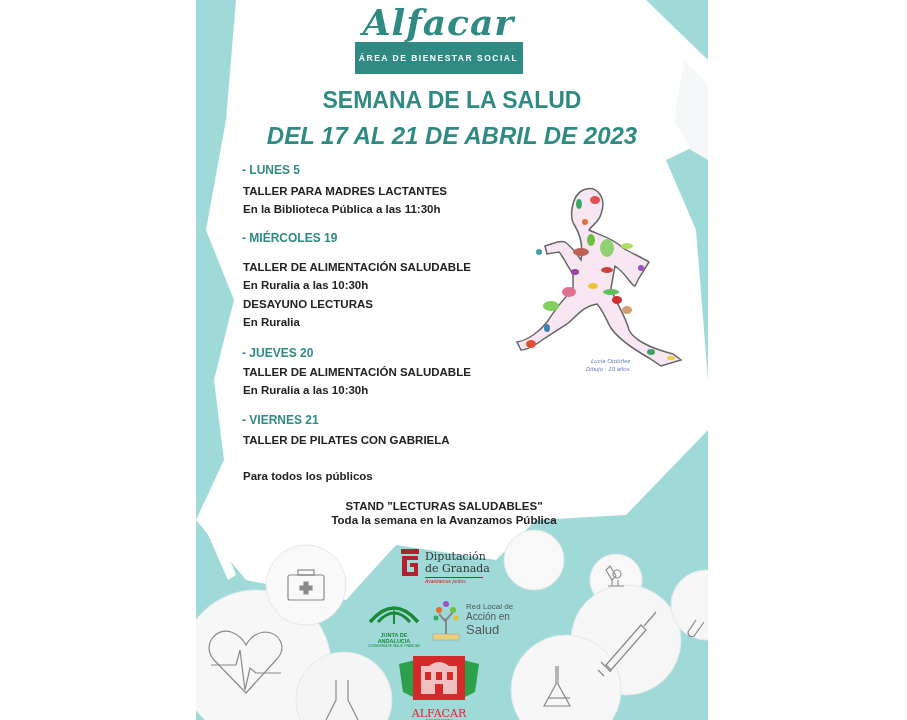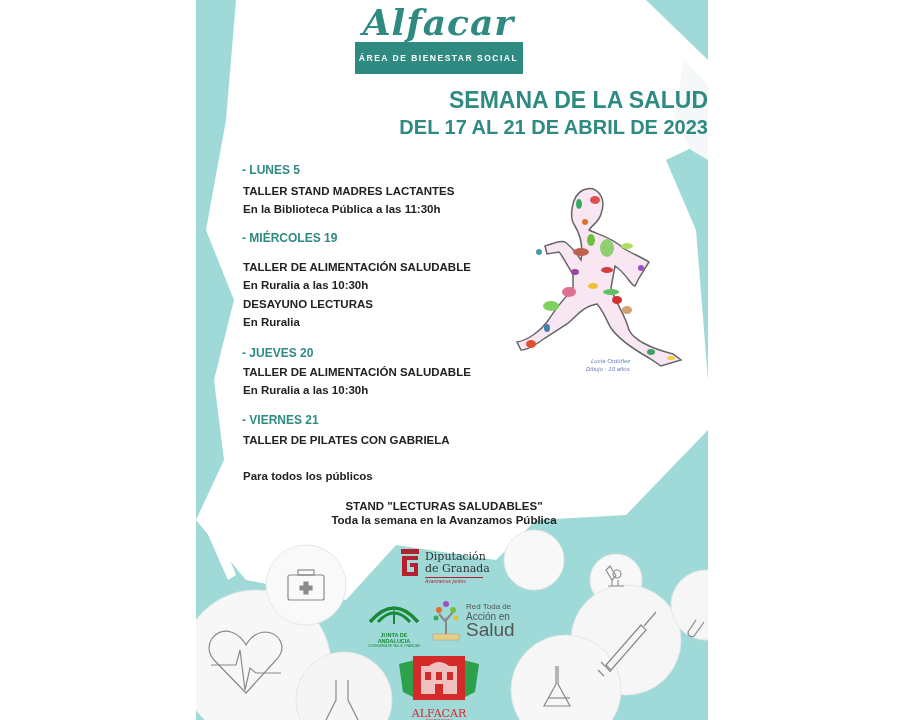--- a/index.html
+++ b/index.html
@@ -3,23 +3,23 @@
 <meta charset="utf-8">
 <style>
   html, body { margin:0; padding:0; }
   body { width:907px; height:720px; background:#ffffff; position:relative; overflow:hidden; font-family:"Liberation Sans", sans-serif; }
   .poster { position:absolute; left:196px; top:0; width:512px; height:720px; background:#9fdad8; overflow:hidden; }
   .paper { position:absolute; left:0; top:0; width:512px; height:720px; }
   .content { position:absolute; left:0; top:0; width:512px; height:720px; }
   .logo { position:absolute; left:155px; top:2px; width:175px; text-align:center; }
   .logo-script { font-family:"DejaVu Serif", serif; font-style:italic; font-weight:bold; font-size:36px; color:#2f8b82; line-height:40px; letter-spacing:1px; }
   .logo-bar { background:#2f8b82; color:#ffffff; font-size:8.5px; font-weight:bold; letter-spacing:1.5px; padding:11px 4px; margin:0 auto; width:160px; }
-  .title { position:absolute; left:0; width:512px; text-align:right; color:#2f8b82; font-weight:bold; }
+  .title { position:absolute; left:0; width:512px; text-align:center; color:#2f8b82; font-weight:bold; }
   .t1 { top:87px; font-size:23px; }
-  .t2 { top:116px; font-size:20px; }
+  .t2 { top:122px; font-size:24px;font-style:italic; }
   .day { position:absolute; left:46px; color:#2f8b82; font-weight:bold; font-size:12px; }
   .line { position:absolute; left:47px; color:#222222; font-weight:bold; font-size:11.5px; white-space:nowrap; }
   .stand { position:absolute; left:0; width:512px; text-align:center; color:#222222; font-weight:bold; font-size:11.5px; }
   .figure { position:absolute; left:315px; top:182px; width:180px; height:195px; }
   .sig { position:absolute; font-size:6px; color:#6a80c0; font-style:italic; }
   .logos { position:absolute; }
   .dip-text { font-family:"DejaVu Serif", serif; font-size:11px; color:#333; line-height:12px; }
   .red-text { font-size:9px; color:#555; line-height:10px; }
 </style>
 </head>
@@ -90,21 +90,21 @@
 
     <div class="logo">
       <div class="logo-script">Alfacar</div>
       <div class="logo-bar">ÁREA DE BIENESTAR SOCIAL</div>
     </div>
 
     <div class="title t1">SEMANA DE LA SALUD</div>
     <div class="title t2">DEL 17 AL 21 DE ABRIL DE 2023</div>
 
     <div class="day" style="top:163px">- LUNES 5</div>
-    <div class="line" style="top:185px">TALLER STAND MADRES LACTANTES</div>
+    <div class="line" style="top:185px">TALLER PARA MADRES LACTANTES</div>
     <div class="line" style="top:203px">En la Biblioteca Pública a las 11:30h</div>
 
     <div class="day" style="top:231px">- MIÉRCOLES 19</div>
     <div class="line" style="top:261px">TALLER DE ALIMENTACIÓN SALUDABLE</div>
     <div class="line" style="top:279px">En Ruralia a las 10:30h</div>
     <div class="line" style="top:298px">DESAYUNO LECTURAS</div>
     <div class="line" style="top:316px">En Ruralia</div>
 
     <div class="day" style="top:346px">- JUEVES 20</div>
     <div class="line" style="top:366px">TALLER DE ALIMENTACIÓN SALUDABLE</div>
@@ -170,23 +170,23 @@
         <path d="M15,36 v-16 M15,24 l-7,-8 M15,22 l7,-8" stroke="#888" stroke-width="2" fill="none"></path>
         <circle cx="8" cy="12" r="3" fill="#e07030"></circle>
           <circle cx="22" cy="12" r="3" fill="#70c040"></circle>
         <circle cx="15" cy="6" r="3" fill="#a050c0"></circle>
           <circle cx="5" cy="20" r="2.5" fill="#3aa860"></circle>
         <circle cx="25" cy="20" r="2.5" fill="#e0c030"></circle>
       </svg>
     </div>
 
     <div class="logos" style="left:270px; top:602px; width:60px">
-      <div class="red-text" style="font-size:8px">Red Toda de</div>
+      <div class="red-text" style="font-size:8px">Red Local de</div>
       <div class="red-text" style="font-size:10px">Acción en</div>
-      <div class="red-text" style="font-size:19px; line-height:16px">Salud</div>
+      <div class="red-text" style="font-size:13px; line-height:16px">Salud</div>
     </div>
 
     <div class="logos" style="left:203px; top:652px; width:80px; height:68px">
       <svg width="80" height="52" viewBox="0 0 80 52">
         <polygon points="0,12 16,8 16,46 4,40" fill="#2ca04a"></polygon>
         <polygon points="80,12 64,8 64,46 76,40" fill="#2ca04a"></polygon>
         <rect x="14" y="4" width="52" height="44" fill="#d42a2a"></rect>
         <rect x="22" y="14" width="36" height="28" fill="#f0c0c0"></rect>
         <rect x="26" y="20" width="6" height="8" fill="#d42a2a"></rect>
         <rect x="37" y="20" width="6" height="8" fill="#d42a2a"></rect>

